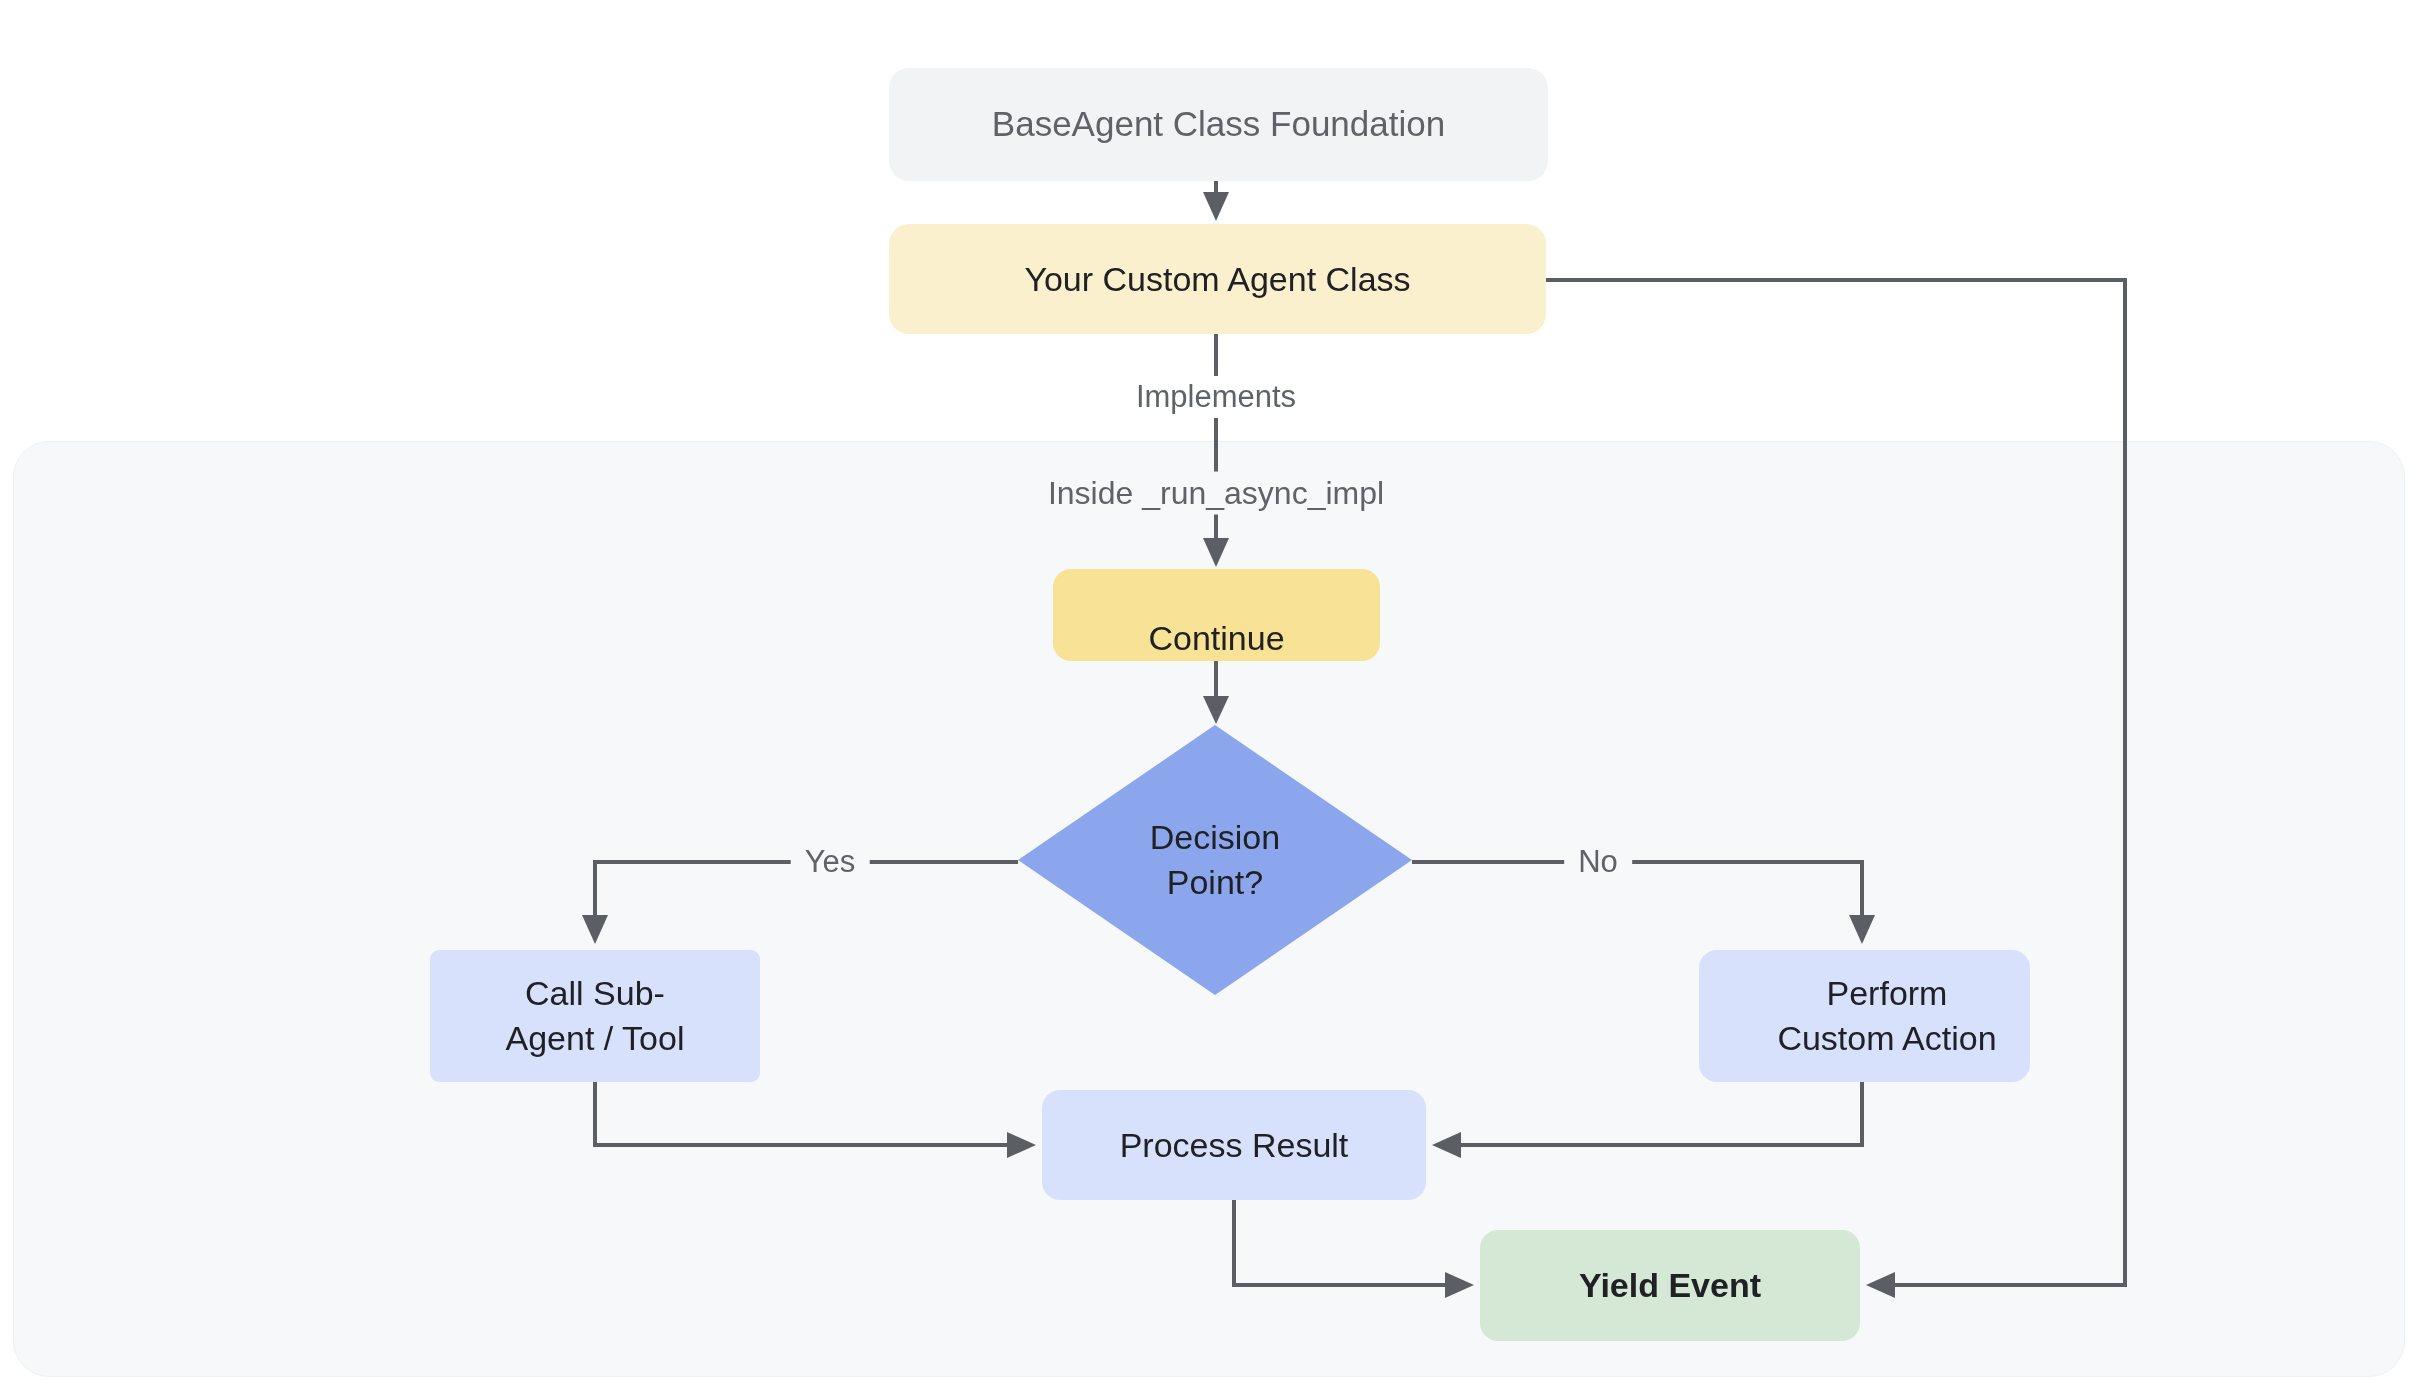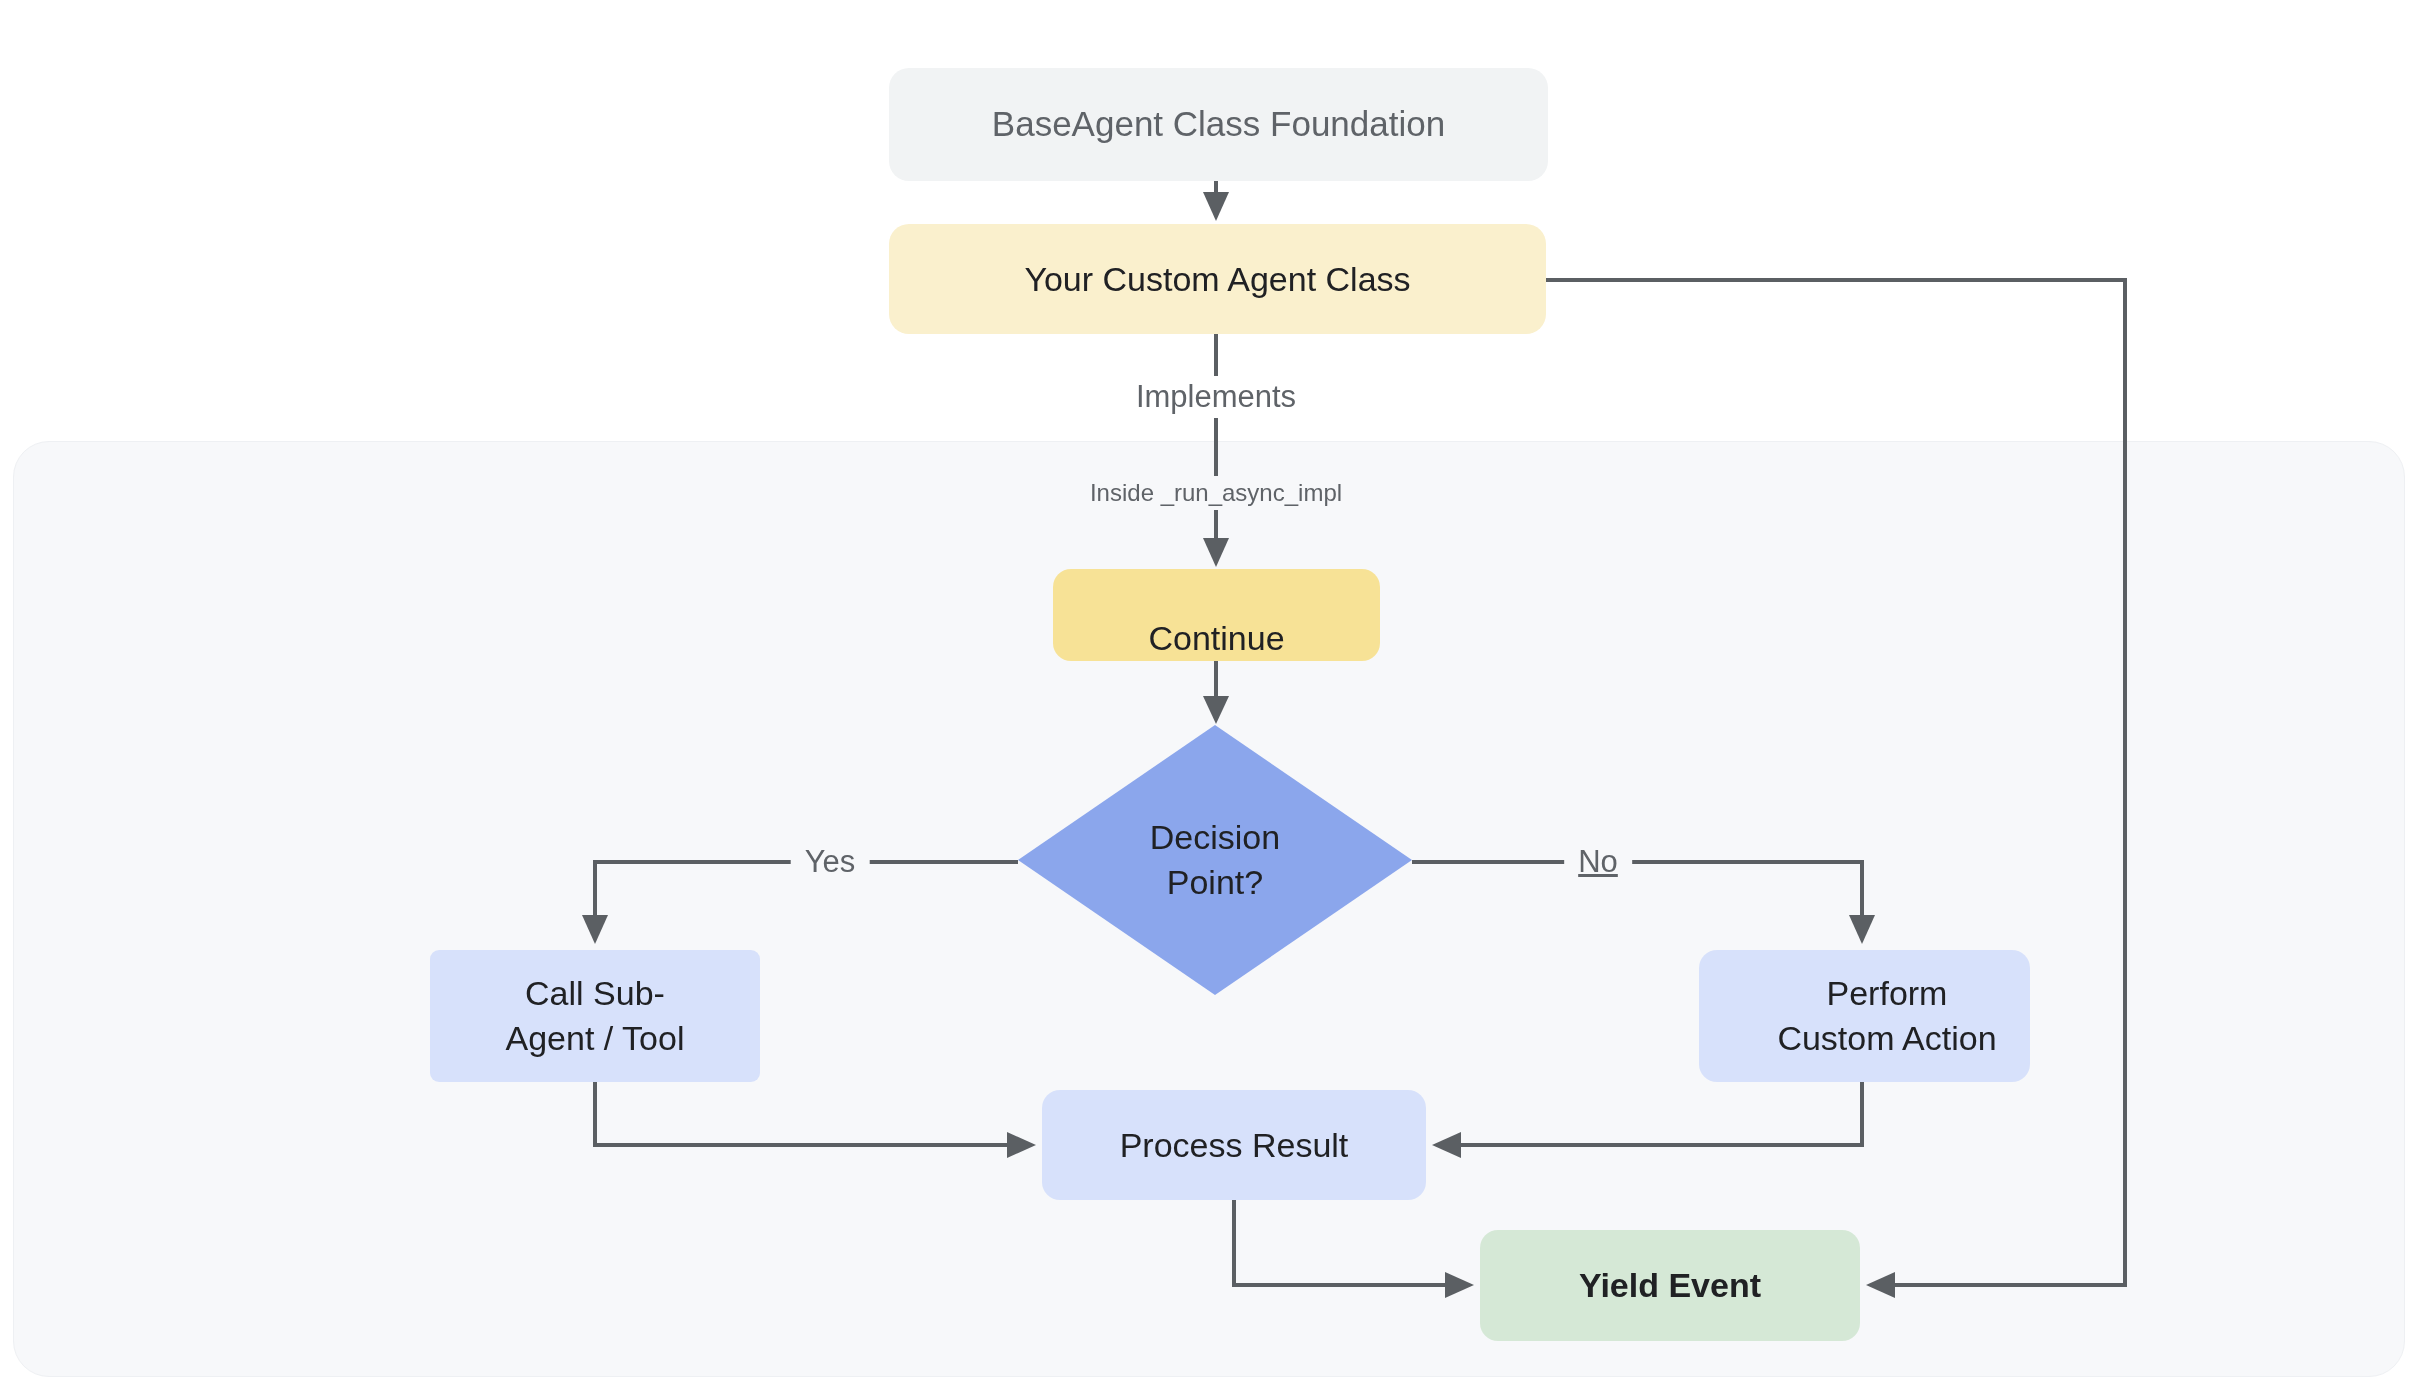--- a/index.html
+++ b/index.html
@@ -107,23 +107,23 @@
     color: var(--text-gray, #5f6368);
     padding: 3px 14px;
     white-space: nowrap;
     z-index: 4;
     background: var(--page-bg, #ffffff);
   }
   .on-container {
     background: var(--container-bg, #f7f8fa);
   }
   .lbl-implements { left: 1216px; top: 397px; }
-  .lbl-inside     { left: 1216px; top: 493px; font-size: 24px; }
+  .lbl-inside     { left: 1216px; top: 493px; font-size: 32px; }
   .lbl-yes        { left: 830px;  top: 862px; }
-  .lbl-no         { left: 1598px; top: 862px; text-decoration: underline; }
+  .lbl-no         { left: 1598px; top: 862px; }
 </style>
 </head>
 <body>
 
 <div class="canvas">
 
   <div class="subgraph"></div>
 
   <svg class="edges" viewBox="0 0 2432 1400" aria-hidden="true">
     <g>

